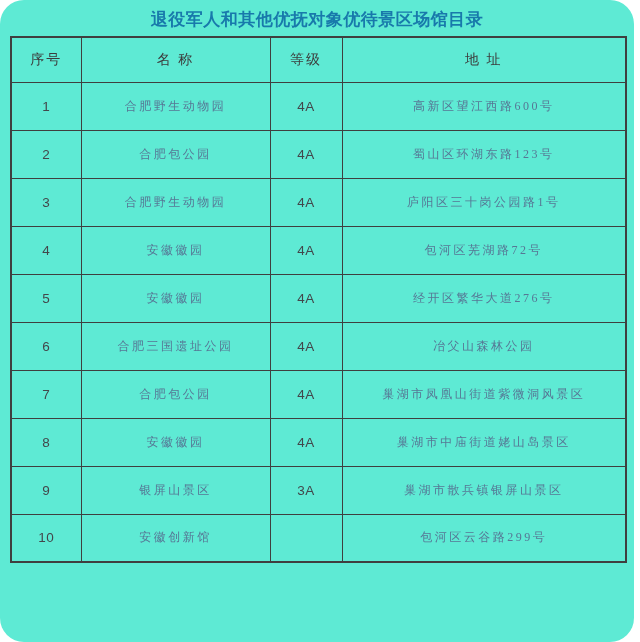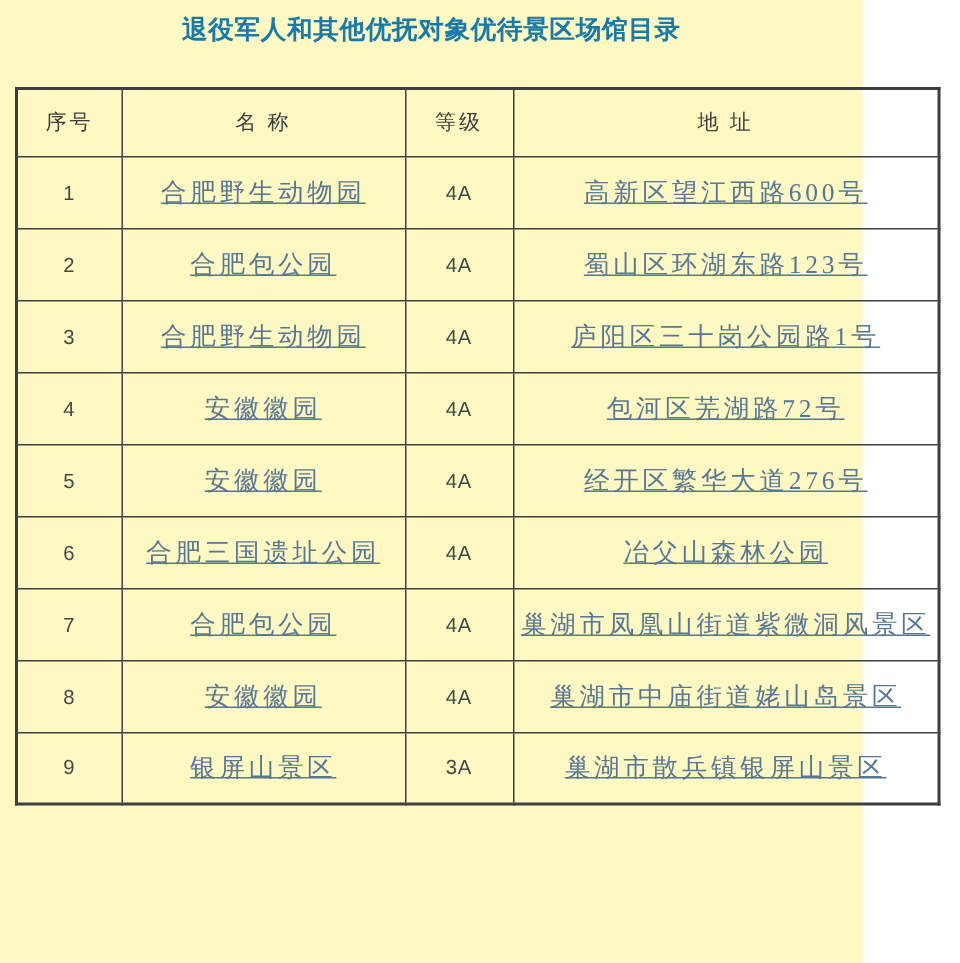--- a/index.html
+++ b/index.html
@@ -6,41 +6,42 @@
     margin: 0;
     padding: 0;
     width: 640px;
     height: 642px;
     background: #ffffff;
     overflow: hidden;
     font-family: "Liberation Sans", sans-serif;
   }
   .page {
     position: relative;
-    width: 575px;
+    width: 634px;
     height: 642px;
-    background: #fef9c3;
+    background: #5eead4;
+    border-radius: 24px;
   }
   .page-title {
     position: absolute;
     top: 8px;
     left: 0;
     width: 100%;
     margin: 0;
     text-align: center;
     font-size: 17px;
     font-weight: bold;
     letter-spacing: 0.5px;
     color: var(--title-color, #1879ab);
     font-family: "Liberation Sans", "DejaVu Sans", sans-serif;
   }
   table.directory {
     position: absolute;
     left: 10px;
-    top: 58px;
+    top: 36px;
     width: 615px;
     border-collapse: collapse;
     table-layout: fixed;
     border: 2px solid var(--border-color, #3f3f3f);
   }
   table.directory th,
   table.directory td {
     border: 1px solid var(--border-color, #3f3f3f);
     text-align: center;
     vertical-align: middle;
@@ -57,25 +58,24 @@
     color: var(--header-text-color, #3c3c3c);
     font-family: "Liberation Serif", "DejaVu Serif", serif;
   }
   td.cell-no, td.cell-grade {
     font-size: 13.5px;
     color: var(--plain-text-color, #43474b);
     font-family: "Liberation Sans", "DejaVu Sans", sans-serif;
     letter-spacing: 0.5px;
   }
   td.cell-name, td.cell-address {
-    font-size: 17px;
+    font-size: 12px;
     letter-spacing: 2.5px;
     color: var(--body-text-color, #567795);
     font-family: "Liberation Serif", "DejaVu Serif", serif;
-    text-decoration: underline;
   }
 </style>
 </head>
 <body>
 
 <div class="page">
   <h1 class="page-title">退役军人和其他优抚对象优待景区场馆目录</h1>
 
   <table class="directory">
     <colgroup>
@@ -140,15 +140,21 @@
           <td class="cell-name">安徽徽园</td>
           <td class="cell-grade">4A</td>
           <td class="cell-address">巢湖市中庙街道姥山岛景区</td>
         </tr>
         <tr>
           <td class="cell-no">9</td>
           <td class="cell-name">银屏山景区</td>
           <td class="cell-grade">3A</td>
           <td class="cell-address">巢湖市散兵镇银屏山景区</td>
         </tr>
+        <tr>
+          <td class="cell-no">10</td>
+          <td class="cell-name">安徽创新馆</td>
+          <td class="cell-grade"></td>
+          <td class="cell-address">包河区云谷路299号</td>
+        </tr>
       </tbody>
   </table>
 </div>
 
 </body></html>

